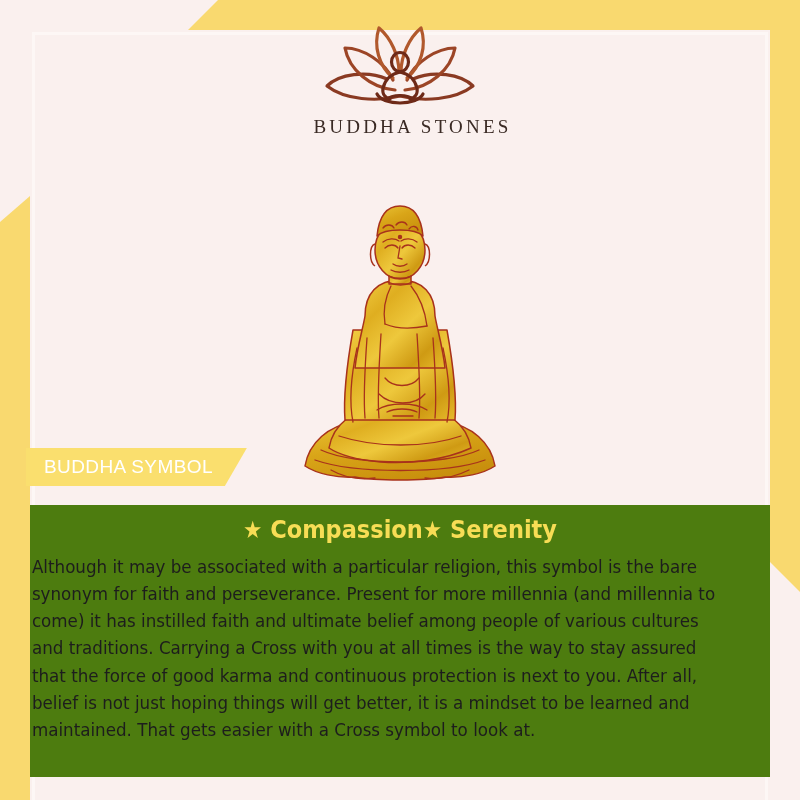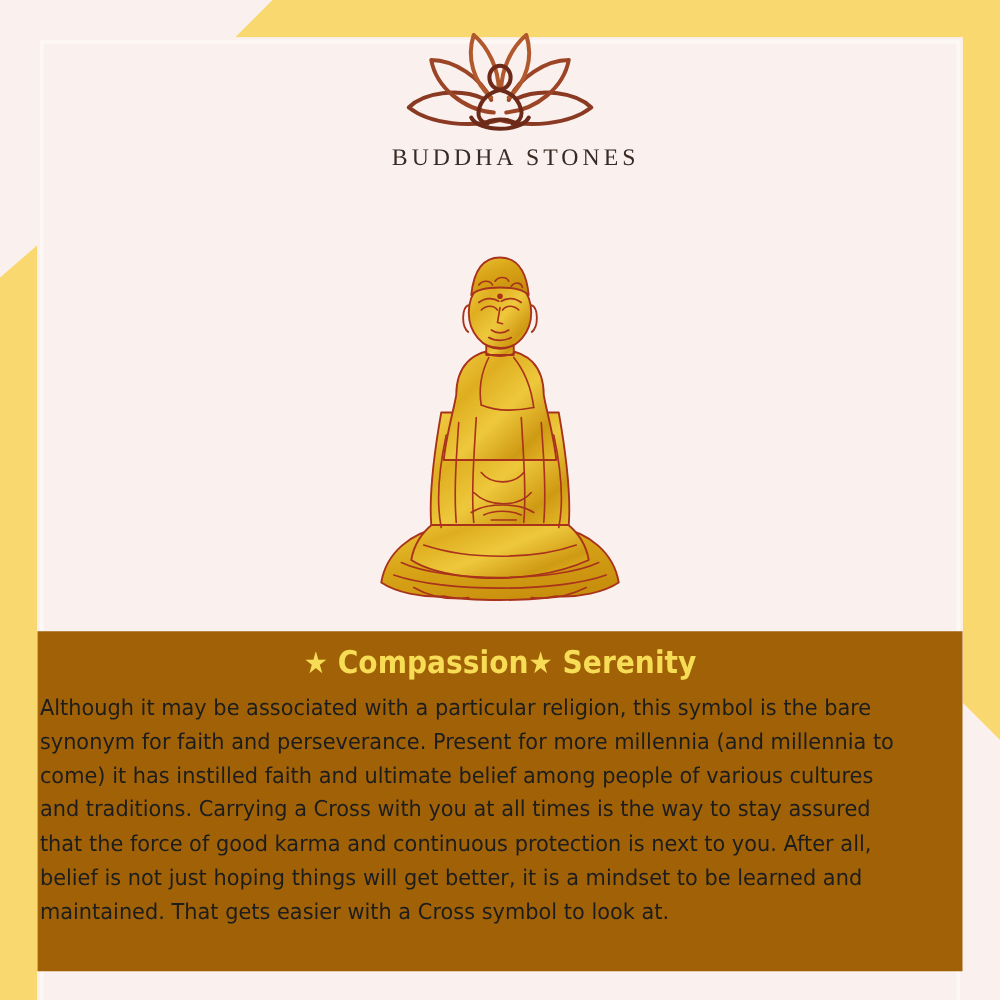--- a/index.html
+++ b/index.html
@@ -138,21 +138,21 @@
     white-space: nowrap;
   }
 
   
   #content-panel {
     position: absolute;
     top: 505px;
     left: 30px;
     width: 740px;
     height: 272px;
-    background: #a16207;
+    background: #4d7c0f;
   }
 
   #subtitle {
     margin: 10px 0 0 0;
     text-align: center;
     font-family: "DejaVu Sans", sans-serif;
     font-weight: bold;
     font-size: 25px;
     color: #f7dd55;
     transform: scaleX(0.9);
@@ -298,20 +298,23 @@
       <path d="M98 218 L118 218"></path>
 
       <path d="M26 252 C60 268 150 268 184 252"></path>
       <path d="M20 262 C60 276 152 276 190 262"></path>
       <path d="M44 238 C80 250 132 250 166 238"></path>
       <path d="M36 272 C50 280 66 282 80 280"></path>
       <path d="M130 280 C146 282 162 278 174 272"></path>
     </g>
   </svg>
 
+  <div id="category-badge">
+    <span id="category-badge-label">BUDDHA SYMBOL</span>
+  </div>
 
   <div id="content-panel">
     <div id="subtitle">
       <span class="star-glyph">★</span>
       <span>Compassion</span><span class="star-glyph">★</span>
       <span>Serenity</span>
     </div>
     <p id="body-copy">Although it may be associated with a particular religion, this symbol is the bare synonym for faith and perseverance. Present for more millennia (and millennia to come) it has instilled faith and ultimate belief among people of various cultures and traditions. Carrying a Cross with you at all times is the way to stay assured that the force of good karma and continuous protection is next to you. After all, belief is not just hoping things will get better, it is a mindset to be learned and maintained. That gets easier with a Cross symbol to look at.</p>
   </div>
 

